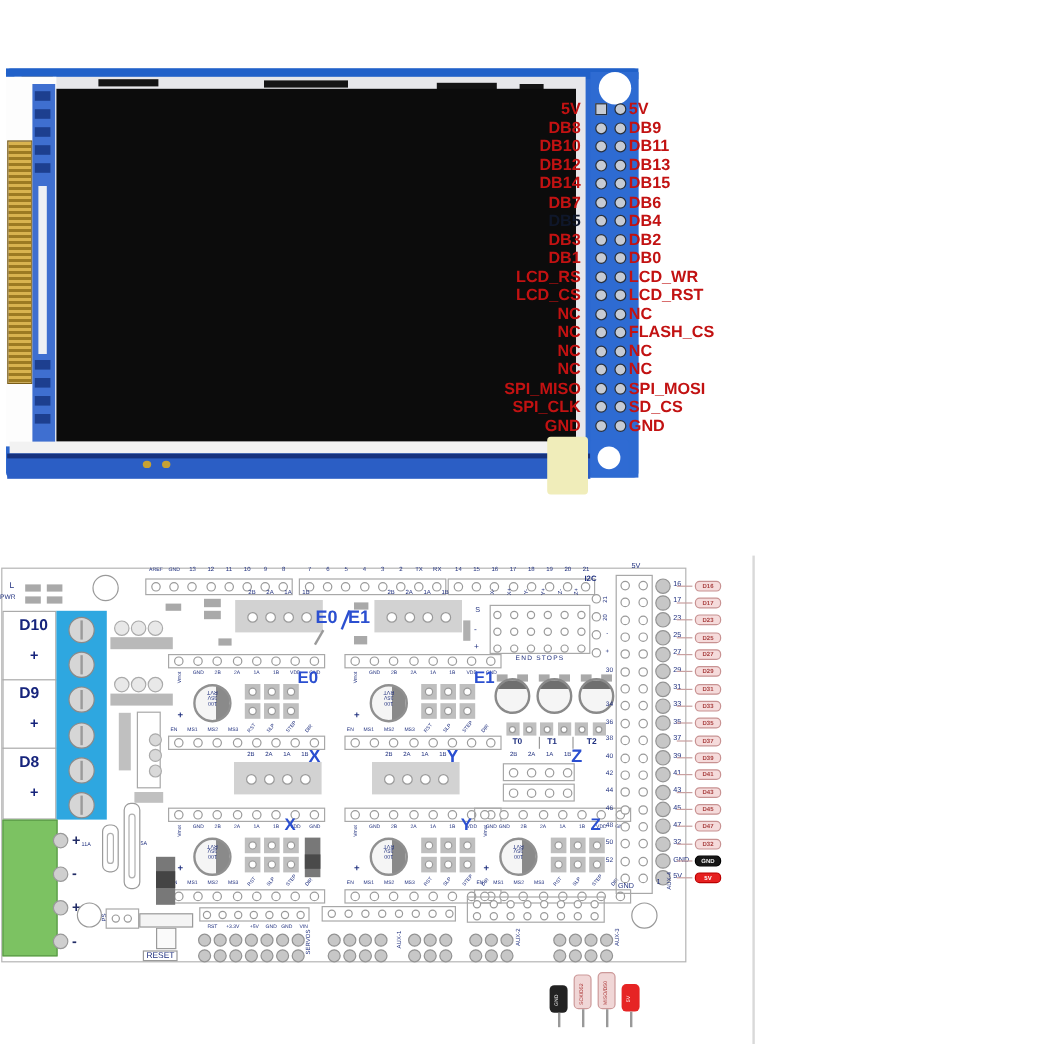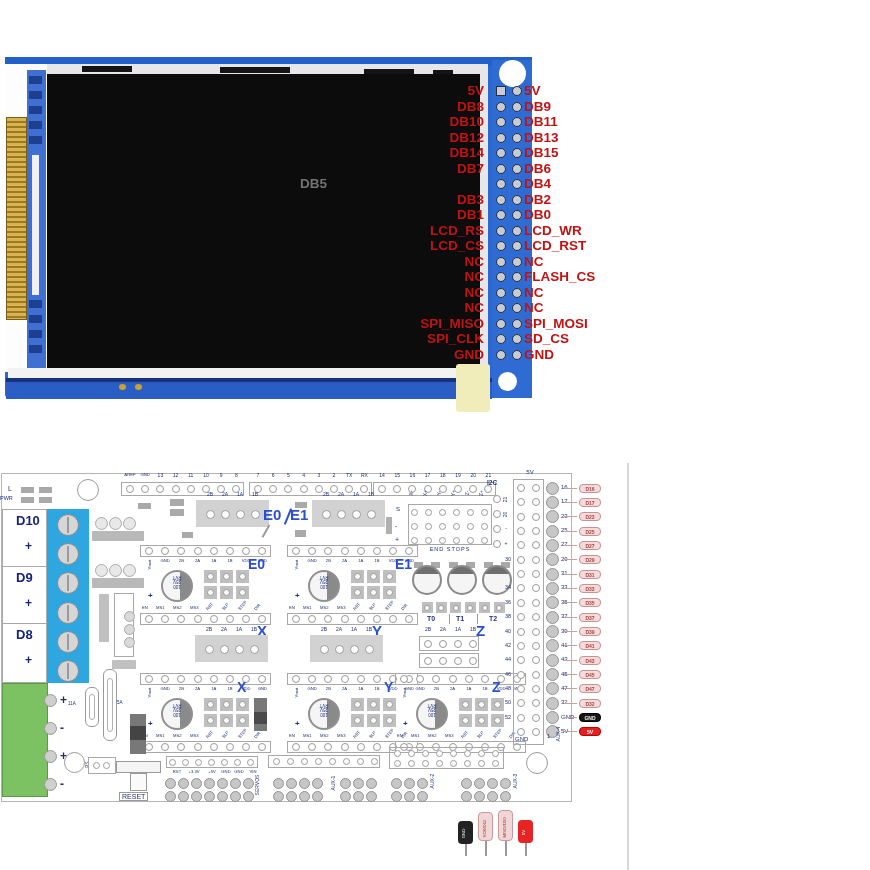--- a/index.html
+++ b/index.html
@@ -76,21 +76,21 @@
       <div class="a lh" style="left: 496px; top: 132.5px; width: 10px; height: 10px;"></div>
       <div class="a lh" style="left: 512px; top: 132.5px; width: 10px; height: 10px;"></div>
       <div class="a pinlbl" style="left: 300px; top: 145px; width: 184px; text-align: right; color: rgb(194, 18, 18);">DB14</div>
       <div class="a pinlbl" style="left: 524px; top: 145px; color: rgb(194, 18, 18);">DB15</div>
       <div class="a lh" style="left: 496px; top: 148px; width: 10px; height: 10px;"></div>
       <div class="a lh" style="left: 512px; top: 148px; width: 10px; height: 10px;"></div>
       <div class="a pinlbl" style="left: 300px; top: 160.5px; width: 184px; text-align: right; color: rgb(194, 18, 18);">DB7</div>
       <div class="a pinlbl" style="left: 524px; top: 160.5px; color: rgb(194, 18, 18);">DB6</div>
       <div class="a lh" style="left: 496px; top: 163.5px; width: 10px; height: 10px;"></div>
       <div class="a lh" style="left: 512px; top: 163.5px; width: 10px; height: 10px;"></div>
-      <div class="a pinlbl" style="left: 300px; top: 176px; width: 184px; text-align: left; color: #737373;">DB5</div>
+      <div class="a pinlbl" style="left: 300px; top: 176px; width: 184px; text-align: right; color: #0f172a;">DB5</div>
       <div class="a pinlbl" style="left: 524px; top: 176px; color: rgb(194, 18, 18);">DB4</div>
       <div class="a lh" style="left: 496px; top: 179px; width: 10px; height: 10px;"></div>
       <div class="a lh" style="left: 512px; top: 179px; width: 10px; height: 10px;"></div>
       <div class="a pinlbl" style="left: 300px; top: 191.5px; width: 184px; text-align: right; color: rgb(194, 18, 18);">DB3</div>
       <div class="a pinlbl" style="left: 524px; top: 191.5px; color: rgb(194, 18, 18);">DB2</div>
       <div class="a lh" style="left: 496px; top: 194.5px; width: 10px; height: 10px;"></div>
       <div class="a lh" style="left: 512px; top: 194.5px; width: 10px; height: 10px;"></div>
       <div class="a pinlbl" style="left: 300px; top: 207px; width: 184px; text-align: right; color: rgb(194, 18, 18);">DB1</div>
       <div class="a pinlbl" style="left: 524px; top: 207px; color: rgb(194, 18, 18);">DB0</div>
       <div class="a lh" style="left: 496px; top: 210px; width: 10px; height: 10px;"></div>

